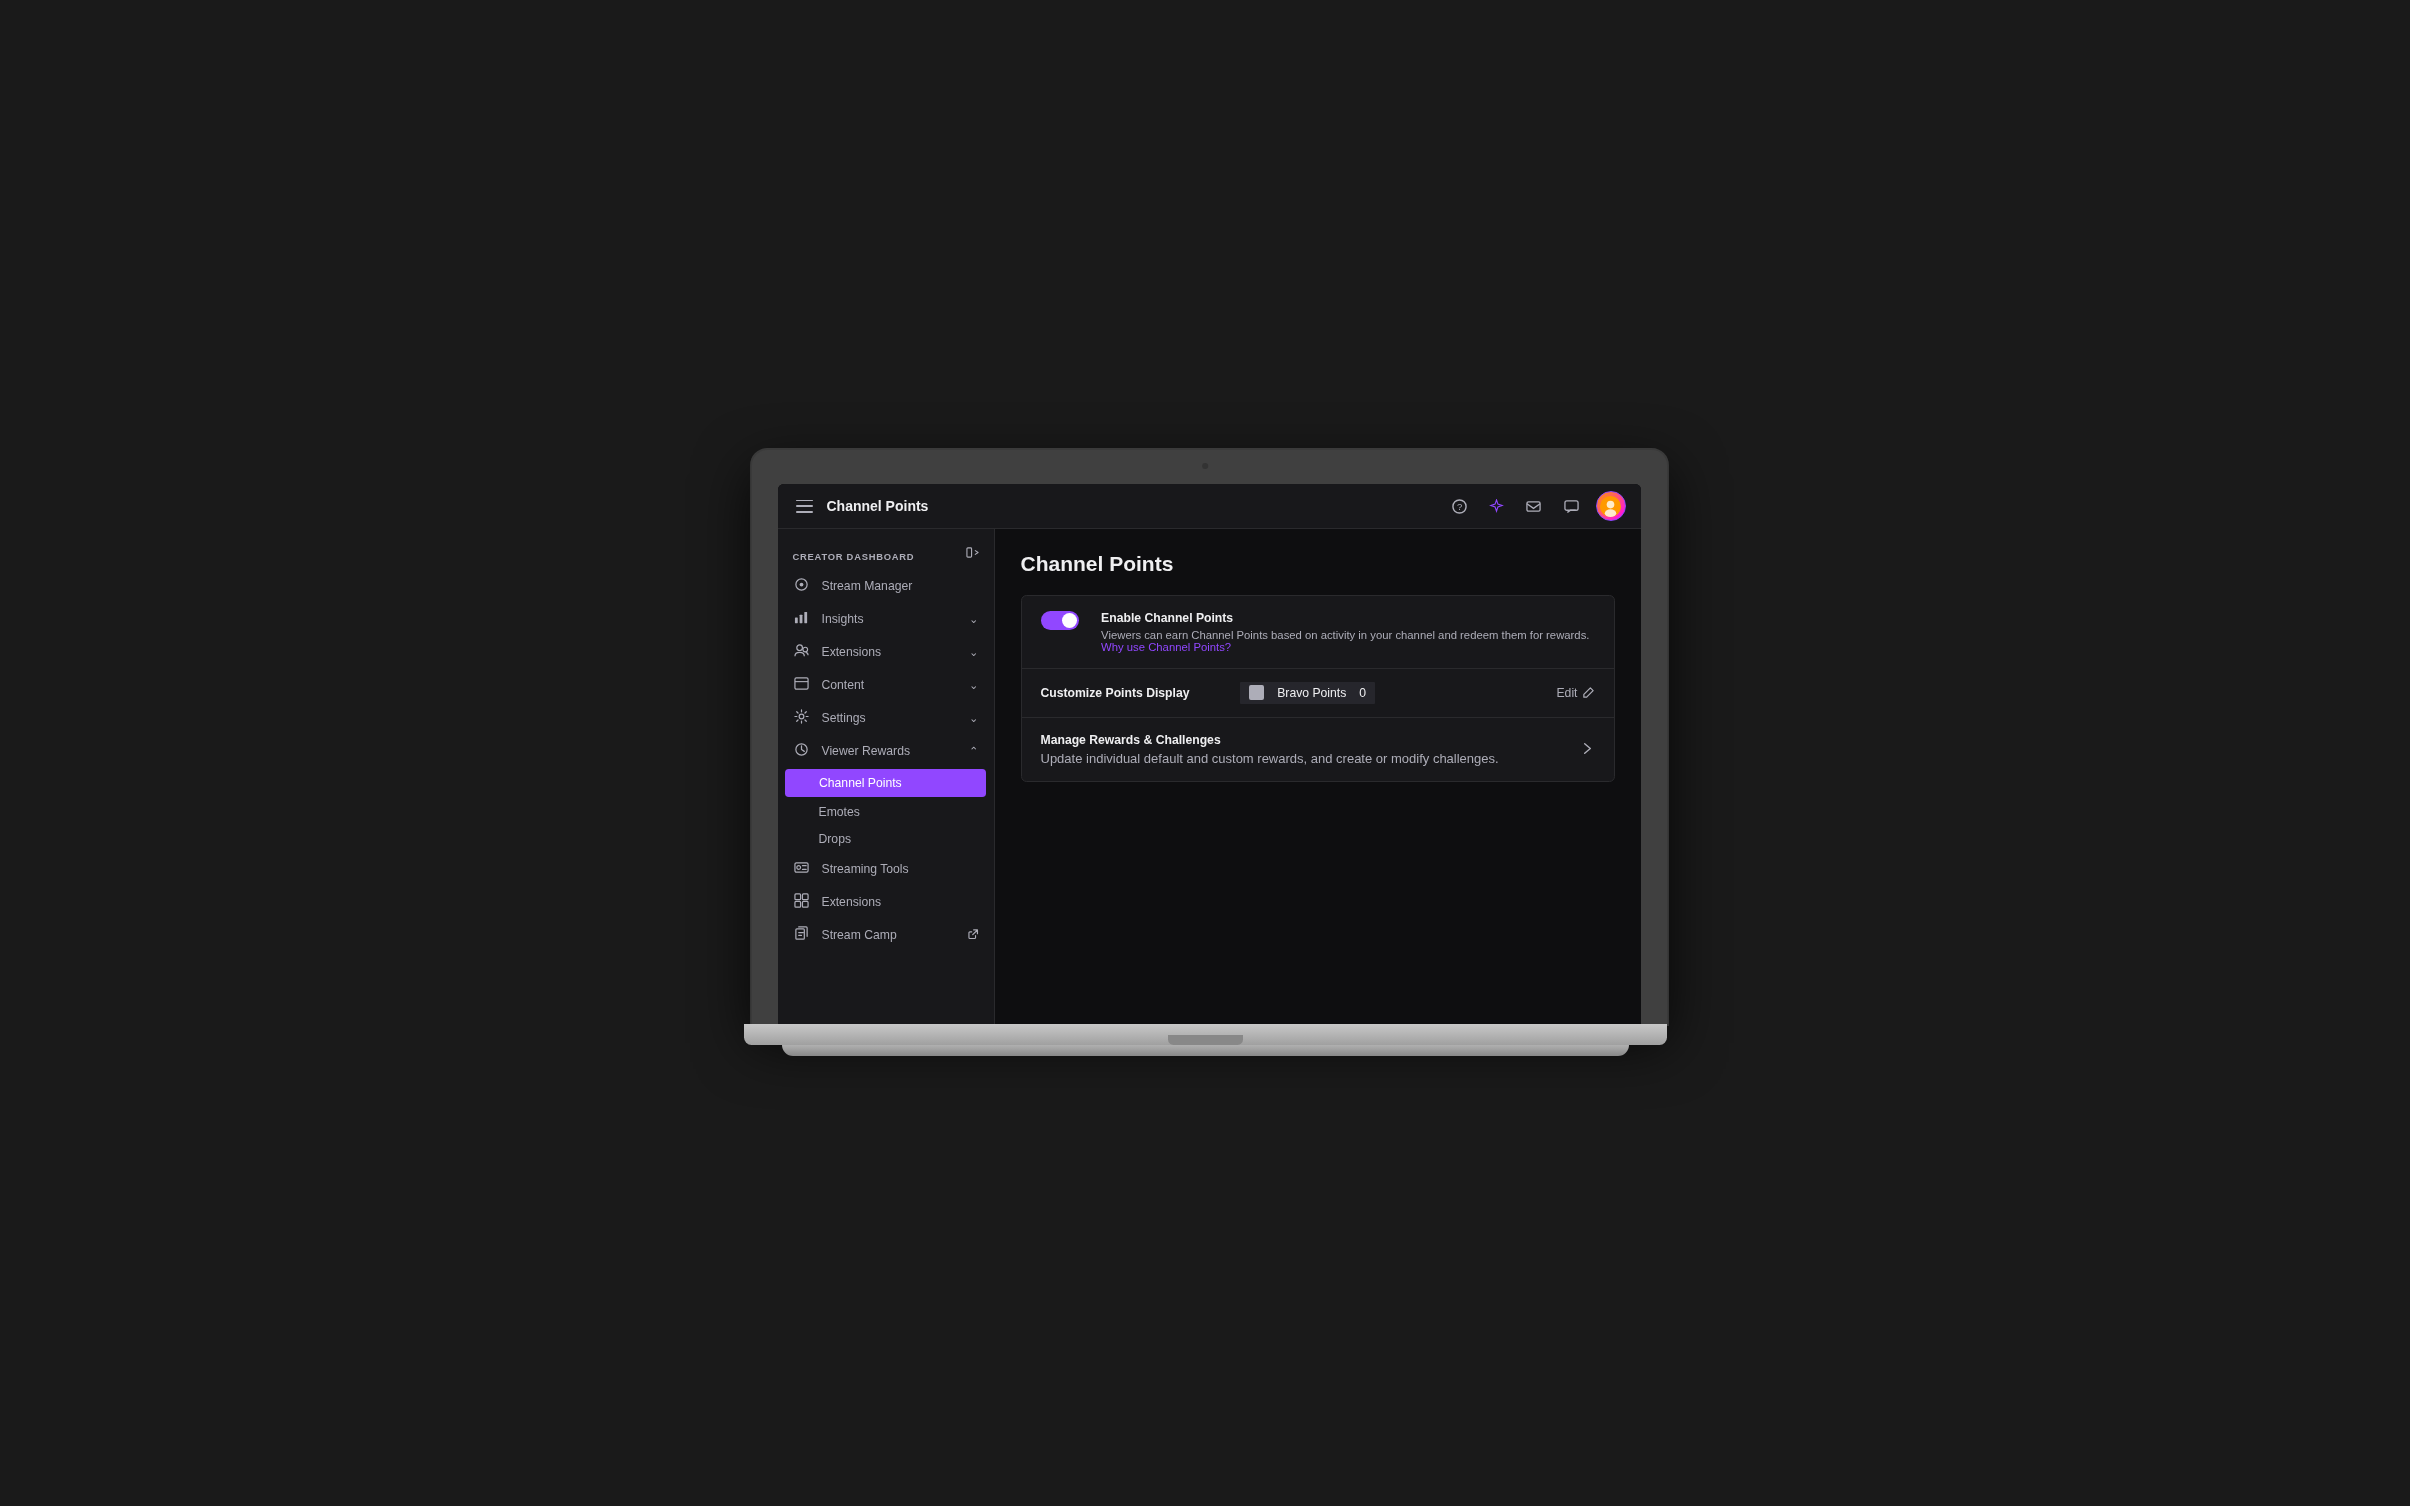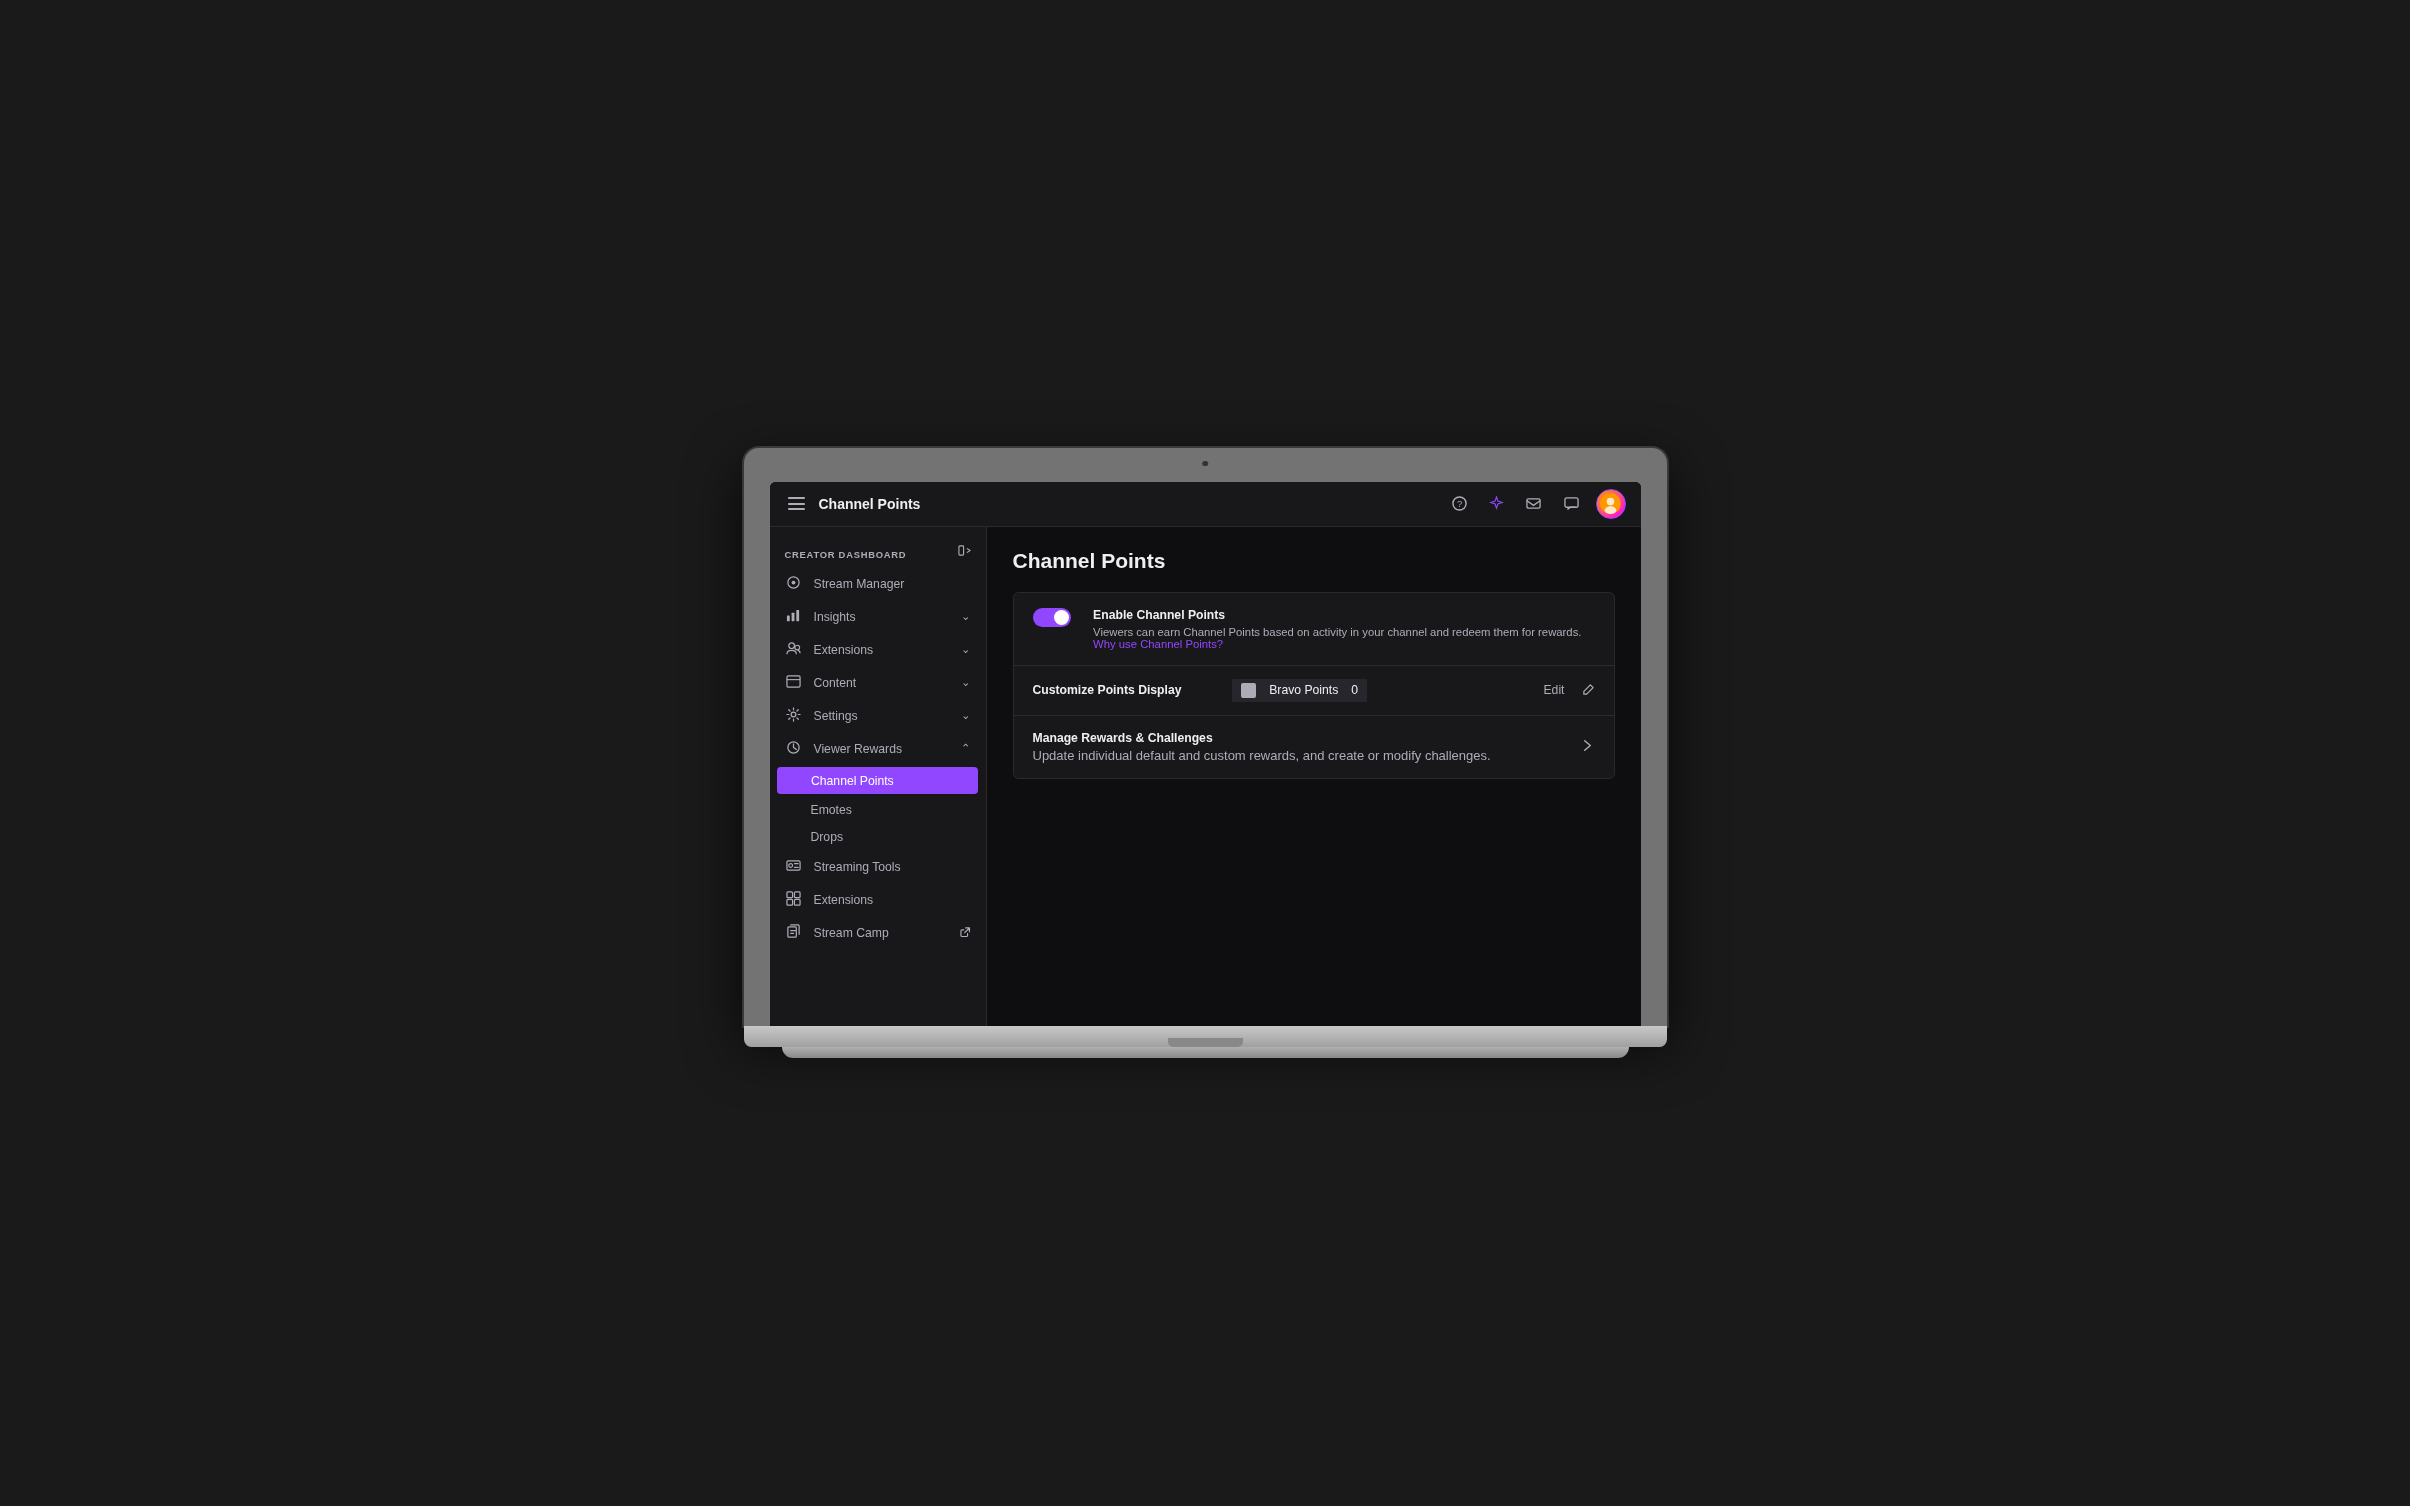--- a/index.html
+++ b/index.html
@@ -12,24 +12,25 @@
       font-family: -apple-system, BlinkMacSystemFont, 'Segoe UI', sans-serif;
     }
 
     .laptop-wrapper {
       position: relative;
       width: 923px;
       margin: 19px auto;
     }
 
     .laptop-screen-bezel {
-      background: #737373;
+      background: #404040;
       border-radius: 15px 15px 0 0;
       padding: 34px 26px 0 26px;
       box-shadow: 0 0 0 1.9px #3a3a3a, 0 19px 56px rgba(0,0,0,0.8);
+      margin-left: 8px;
     }
 
     .screen {
       background: #0e0e10;
       border-radius: 5.6px 5.6px 0 0;
       overflow: hidden;
       width: 100%;
       aspect-ratio: 16/10;
       display: flex;
       flex-direction: column;
@@ -310,21 +311,21 @@
     }
     .points-display-label {
       color: #efeff1;
       font-size: 12.2px;
       font-weight: 600;
       min-width: 188px;
     }
     .points-display-content { flex: 1; }
     .points-display-edit {
       display: flex;
-      gap: 17px;
+      gap: 4px;
       color: #adadb8;
       font-size: 12.2px;
       cursor: pointer;
     }
 
     
     .manage-row {
       display: flex;
       align-items: center;
       padding: 15px 19px;

